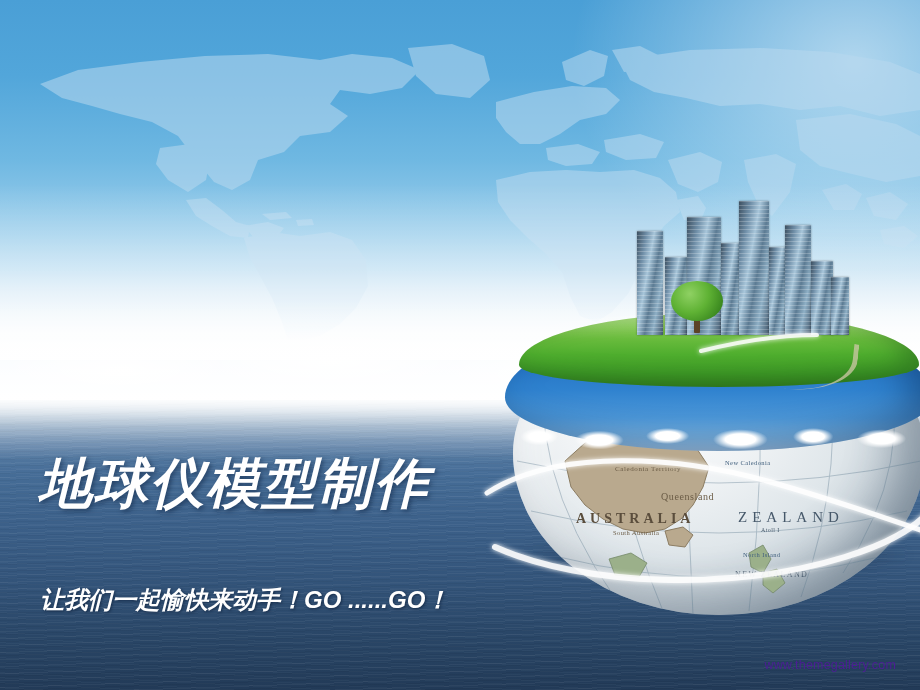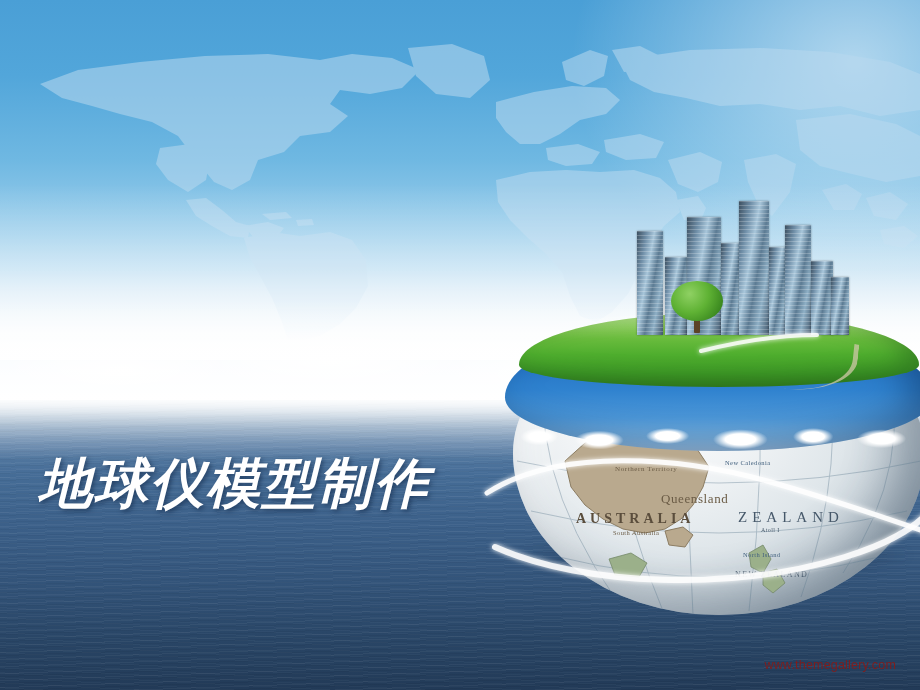--- a/index.html
+++ b/index.html
@@ -234,21 +234,21 @@
     color: #46586a;
     font-family: "Liberation Serif", serif;
     letter-spacing: 2px;
     white-space: nowrap;
     pointer-events: none;
   }
   .lbl-australia { left: 63px; top: 196px; font-size: 14px; font-weight: 700; letter-spacing: 4px; color:#5a4d3c; }
   .lbl-oceania   { left: 225px; top: 194px; font-size: 15px; letter-spacing: 5px; }
   .lbl-nz        { left: 222px; top: 255px; font-size: 8px;  letter-spacing: 1.4px; }
   .lbl-vanuatu   { left: 240px; top: 96px;  font-size: 7px;  letter-spacing: 1.2px; color:#3e5f80;}
-  .lbl-queensland{ left: 148px; top: 176px; font-size: 13px;  letter-spacing: 0.6px; color:#6b5c46;}
+  .lbl-queensland{ left: 148px; top: 176px; font-size: 10px;  letter-spacing: 0.6px; color:#6b5c46;}
   .lbl-nt        { left: 102px; top: 150px; font-size: 7px;  letter-spacing: 0.6px; color:#6b5c46;}
   .lbl-caledonia { left: 212px; top: 144px; font-size: 6.5px;letter-spacing: 0.4px; color:#44627f;}
   .lbl-chesterf  { left: 186px; top: 126px; font-size: 6.5px;letter-spacing: 0.4px; color:#44627f;}
   .lbl-sa        { left: 100px; top: 214px; font-size: 6.5px;letter-spacing: 0.4px; color:#6b5c46;}
   .lbl-northisl  { left: 230px; top: 236px; font-size: 6.5px;letter-spacing: 0.4px; color:#44627f;}
   .lbl-atoll     { left: 248px; top: 212px; font-size: 6px;  letter-spacing: 0.4px; }
 
   
   .title {
     position: absolute;
@@ -282,21 +282,21 @@
     font-size: 29px;
     font-weight: 700;
     color: #000814;
     letter-spacing: 0.5px;
   }
   .footer {
     position: absolute;
     right: 24px; top: 658px;
     font-family: "Liberation Sans", sans-serif;
     font-size: 12.5px;
-    color: #7f1d1d;
+    color: #4c1d95;
     letter-spacing: 0.2px;
   }
 </style>
 </head>
 <body>
 
 <div id="slide">
 
   <div class="sky"></div>
   <div class="sky-right-glow"></div>
@@ -393,21 +393,21 @@
           <path class="lm-nz" d="M250,258 L264,254 L272,268 L260,278 L250,270 Z"></path>
           <path class="lm-nz" d="M96,244 L118,238 L134,248 L126,262 L102,260 Z"></path>
         </svg>
       </div>
 
       <div class="maplabel lbl-australia">AUSTRALIA</div>
       <div class="maplabel lbl-oceania">ZEALAND</div>
       <div class="maplabel lbl-nz">NEW ZEALAND</div>
       <div class="maplabel lbl-vanuatu">VANUATU</div>
       <div class="maplabel lbl-queensland">Queensland</div>
-      <div class="maplabel lbl-nt">Northern Territory</div>
+      <div class="maplabel lbl-nt">Caledonia Territory</div>
       <div class="maplabel lbl-caledonia">New Caledonia</div>
       <div class="maplabel lbl-chesterf">Chesterfield</div>
       <div class="maplabel lbl-sa">South Australia</div>
       <div class="maplabel lbl-northisl">North Island</div>
       <div class="maplabel lbl-atoll">Atoll I</div>
     </div>
 
     <div class="globe-ocean"></div>
     <div class="globe-topglint"></div>
 
@@ -444,15 +444,16 @@
           </filter>
         </defs>
         <path class="rb-main" filter="url(#glow)" stroke-width="5" d="M-18,298 C54,252 176,262 262,286 C340,308 400,330 430,340" opacity="0.95"></path>
         <path class="rb-main" filter="url(#glow)" stroke-width="6" d="M-10,352 C80,392 230,396 340,362 C392,346 420,326 432,306" opacity="0.92"></path>
         <path class="rb-main" filter="url(#glow)" stroke-width="4" d="M196,156 C236,146 280,140 312,140" opacity="0.9"></path>
       </svg>
     </div>
   </div>
 
   <div class="title">地球仪模型制作</div>
+  <div class="subtitle">让我们一起愉快来动手！GO ......GO！</div>
   <div class="footer">www.themegallery.com</div>
 
 </div>
 
 </body></html>

